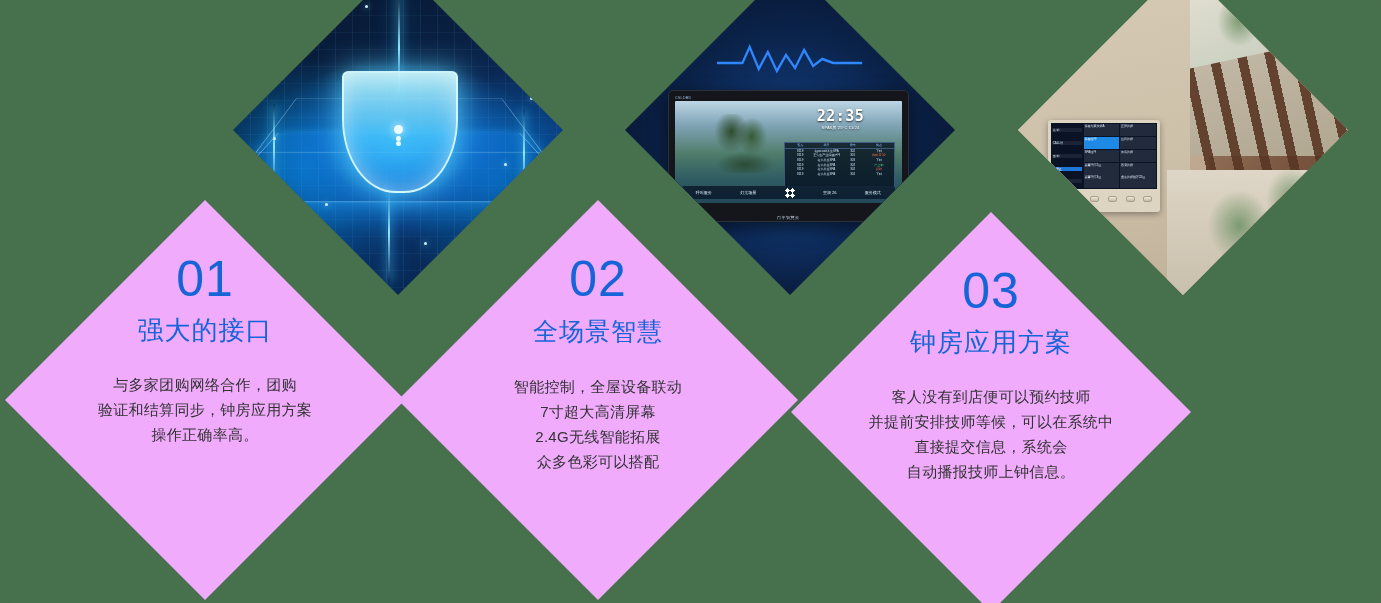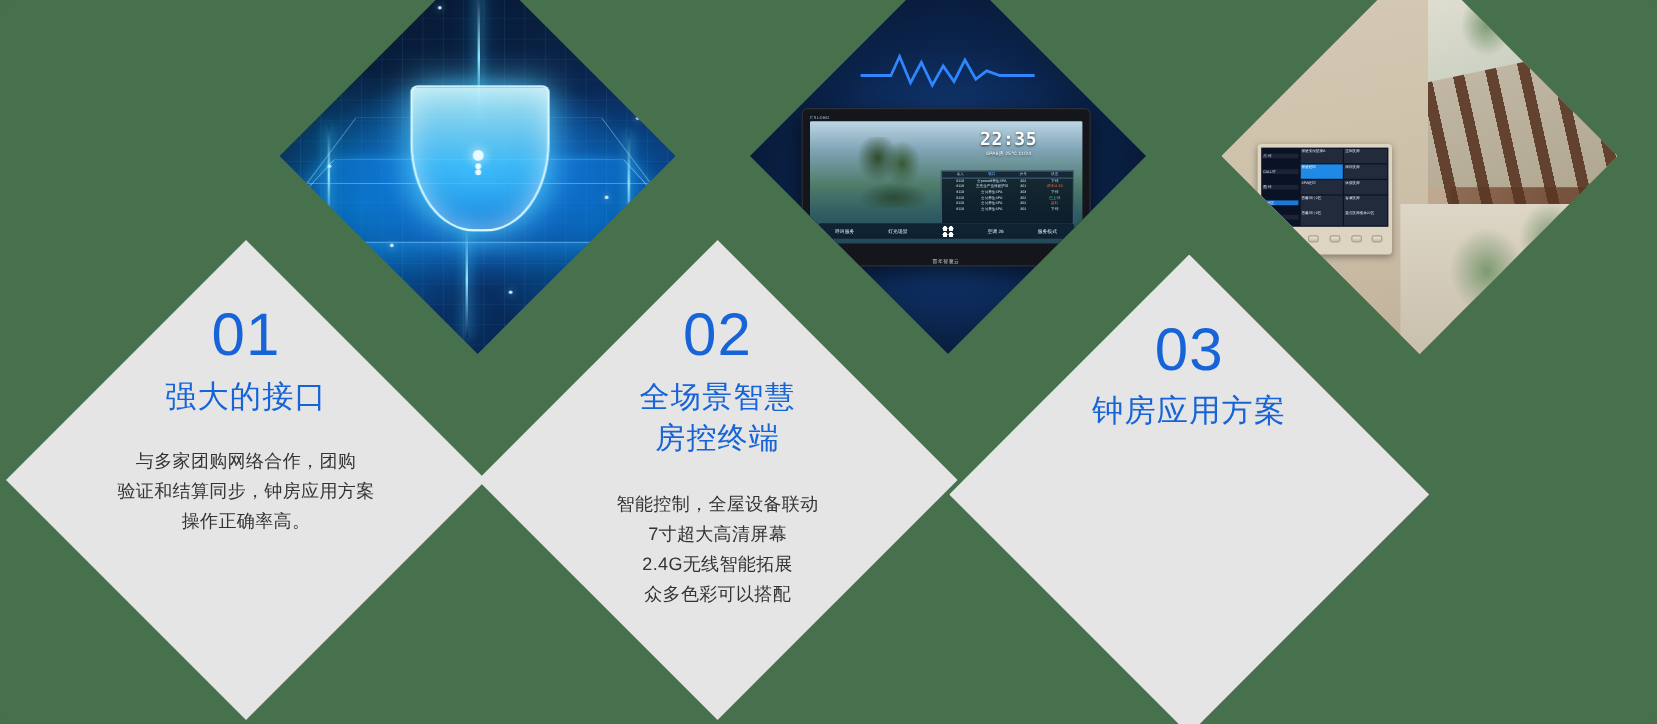--- a/index.html
+++ b/index.html
@@ -294,21 +294,21 @@
     border-radius: 2px;
     background: linear-gradient(180deg, #efe9da, #c3b9a4);
     border: .5px solid #ab9f88;
     text-decoration: none;
   }
 
   
   .card-diamond {
     width: 400px;
     height: 400px;
-    background: #e5e5e5;
+    background: #f0abfc;
   }
   .card-body {
     position: absolute;
     left: 50%;
     top: 52px;
     transform: translateX(-50%);
     width: 330px;
     text-align: center;
   }
   .card-num {
@@ -497,31 +497,36 @@
         <div>操作正确率高。</div>
       </div>
     </div>
   </div>
 
   <div class="diamond card-diamond" style="left:398px; top:200px;">
     <div class="card-body">
       <div class="card-num">02</div>
       <div class="card-title two-line">
         <div>全场景智慧</div>
-        <div>房控终端</div>
       </div>
       <div class="card-desc">
         <div>智能控制，全屋设备联动</div>
         <div>7寸超大高清屏幕</div>
         <div>2.4G无线智能拓展</div>
         <div>众多色彩可以搭配</div>
       </div>
     </div>
   </div>
 
   <div class="diamond card-diamond" style="left:791px; top:212px;">
     <div class="card-body">
       <div class="card-num">03</div>
       <div class="card-title">钟房应用方案</div>
+      <div class="card-desc">
+        <div>客人没有到店便可以预约技师</div>
+        <div>并提前安排技师等候，可以在系统中</div>
+        <div>直接提交信息，系统会</div>
+        <div>自动播报技师上钟信息。</div>
+      </div>
     </div>
   </div>
 
 </div>
 
 </body></html>

